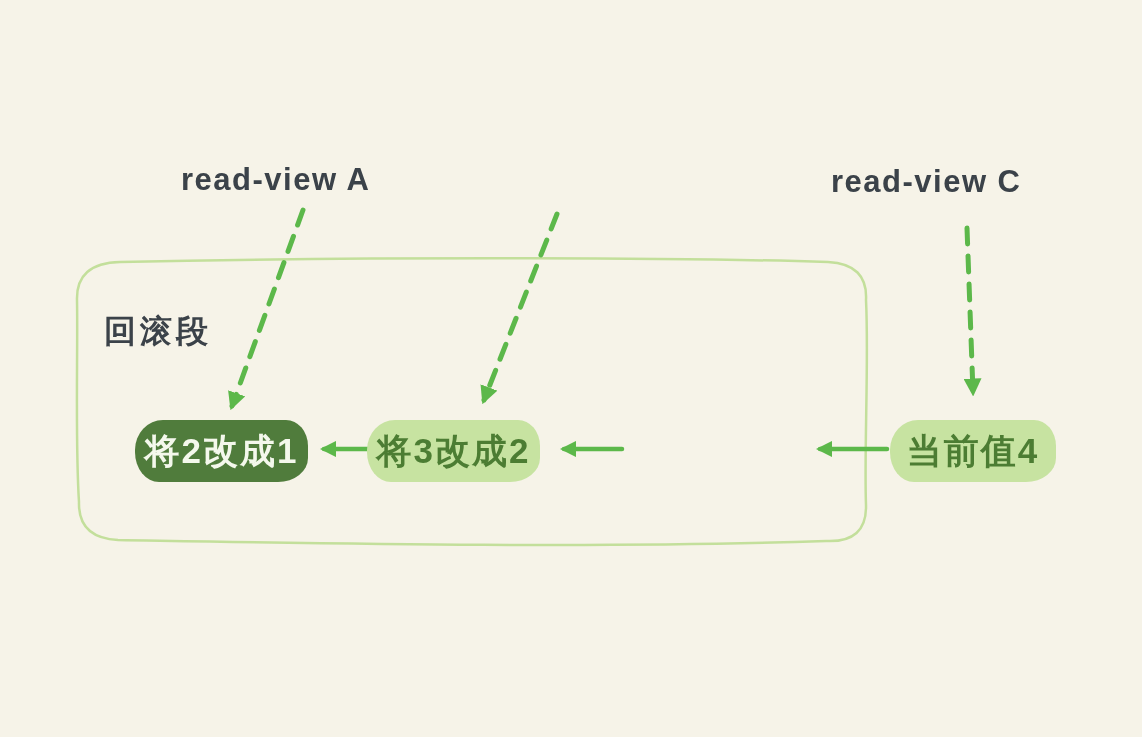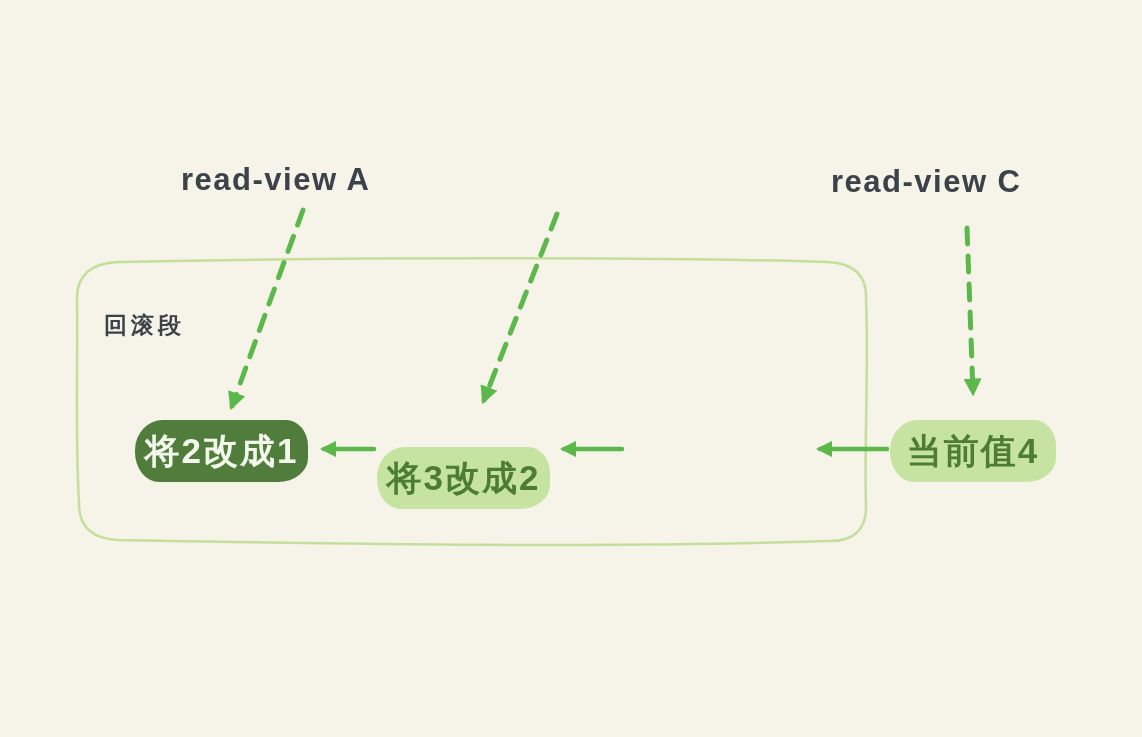--- a/index.html
+++ b/index.html
@@ -53,21 +53,21 @@
     color:var(--label-ink);
     font-size:31px;
     font-weight:600;
     letter-spacing:1.5px;
     white-space:nowrap;
   }
   .box-label{
     position:absolute;
     left:104px;
     top:310px;
-    font-size:23px;
+    font-size:32px;
     font-weight:700;
     letter-spacing:4px;
     color:var(--label-ink);
   }
   .pill{
     position:absolute;
     top:420px;
     height:62px;
     display:flex;
     align-items:center;
@@ -117,16 +117,16 @@
     <line class="solid-arrow" x1="622" y1="449" x2="564" y2="449" marker-end="url(#ah)"></line>
     <line class="solid-arrow" x1="887" y1="449" x2="820" y2="449" marker-end="url(#ah)"></line>
   </svg>
 
   <div class="rv-label" style="left:181px; top:162px;">read-view A</div>
   <div class="rv-label" style="left:831px; top:164px;">read-view C</div>
 
   <div class="box-label">回滚段</div>
 
   <div class="pill dark" style="left:135px; width:173px;">将2改成1</div>
-  <div class="pill light" style="left:377px; width:173px;margin-top:27px;">将3改成2</div>
+  <div class="pill light" style="left:367px; width:173px;">将3改成2</div>
   <div class="pill light" style="left:890px; width:166px;">当前值4</div>
 
 </div>
 
 </body></html>

